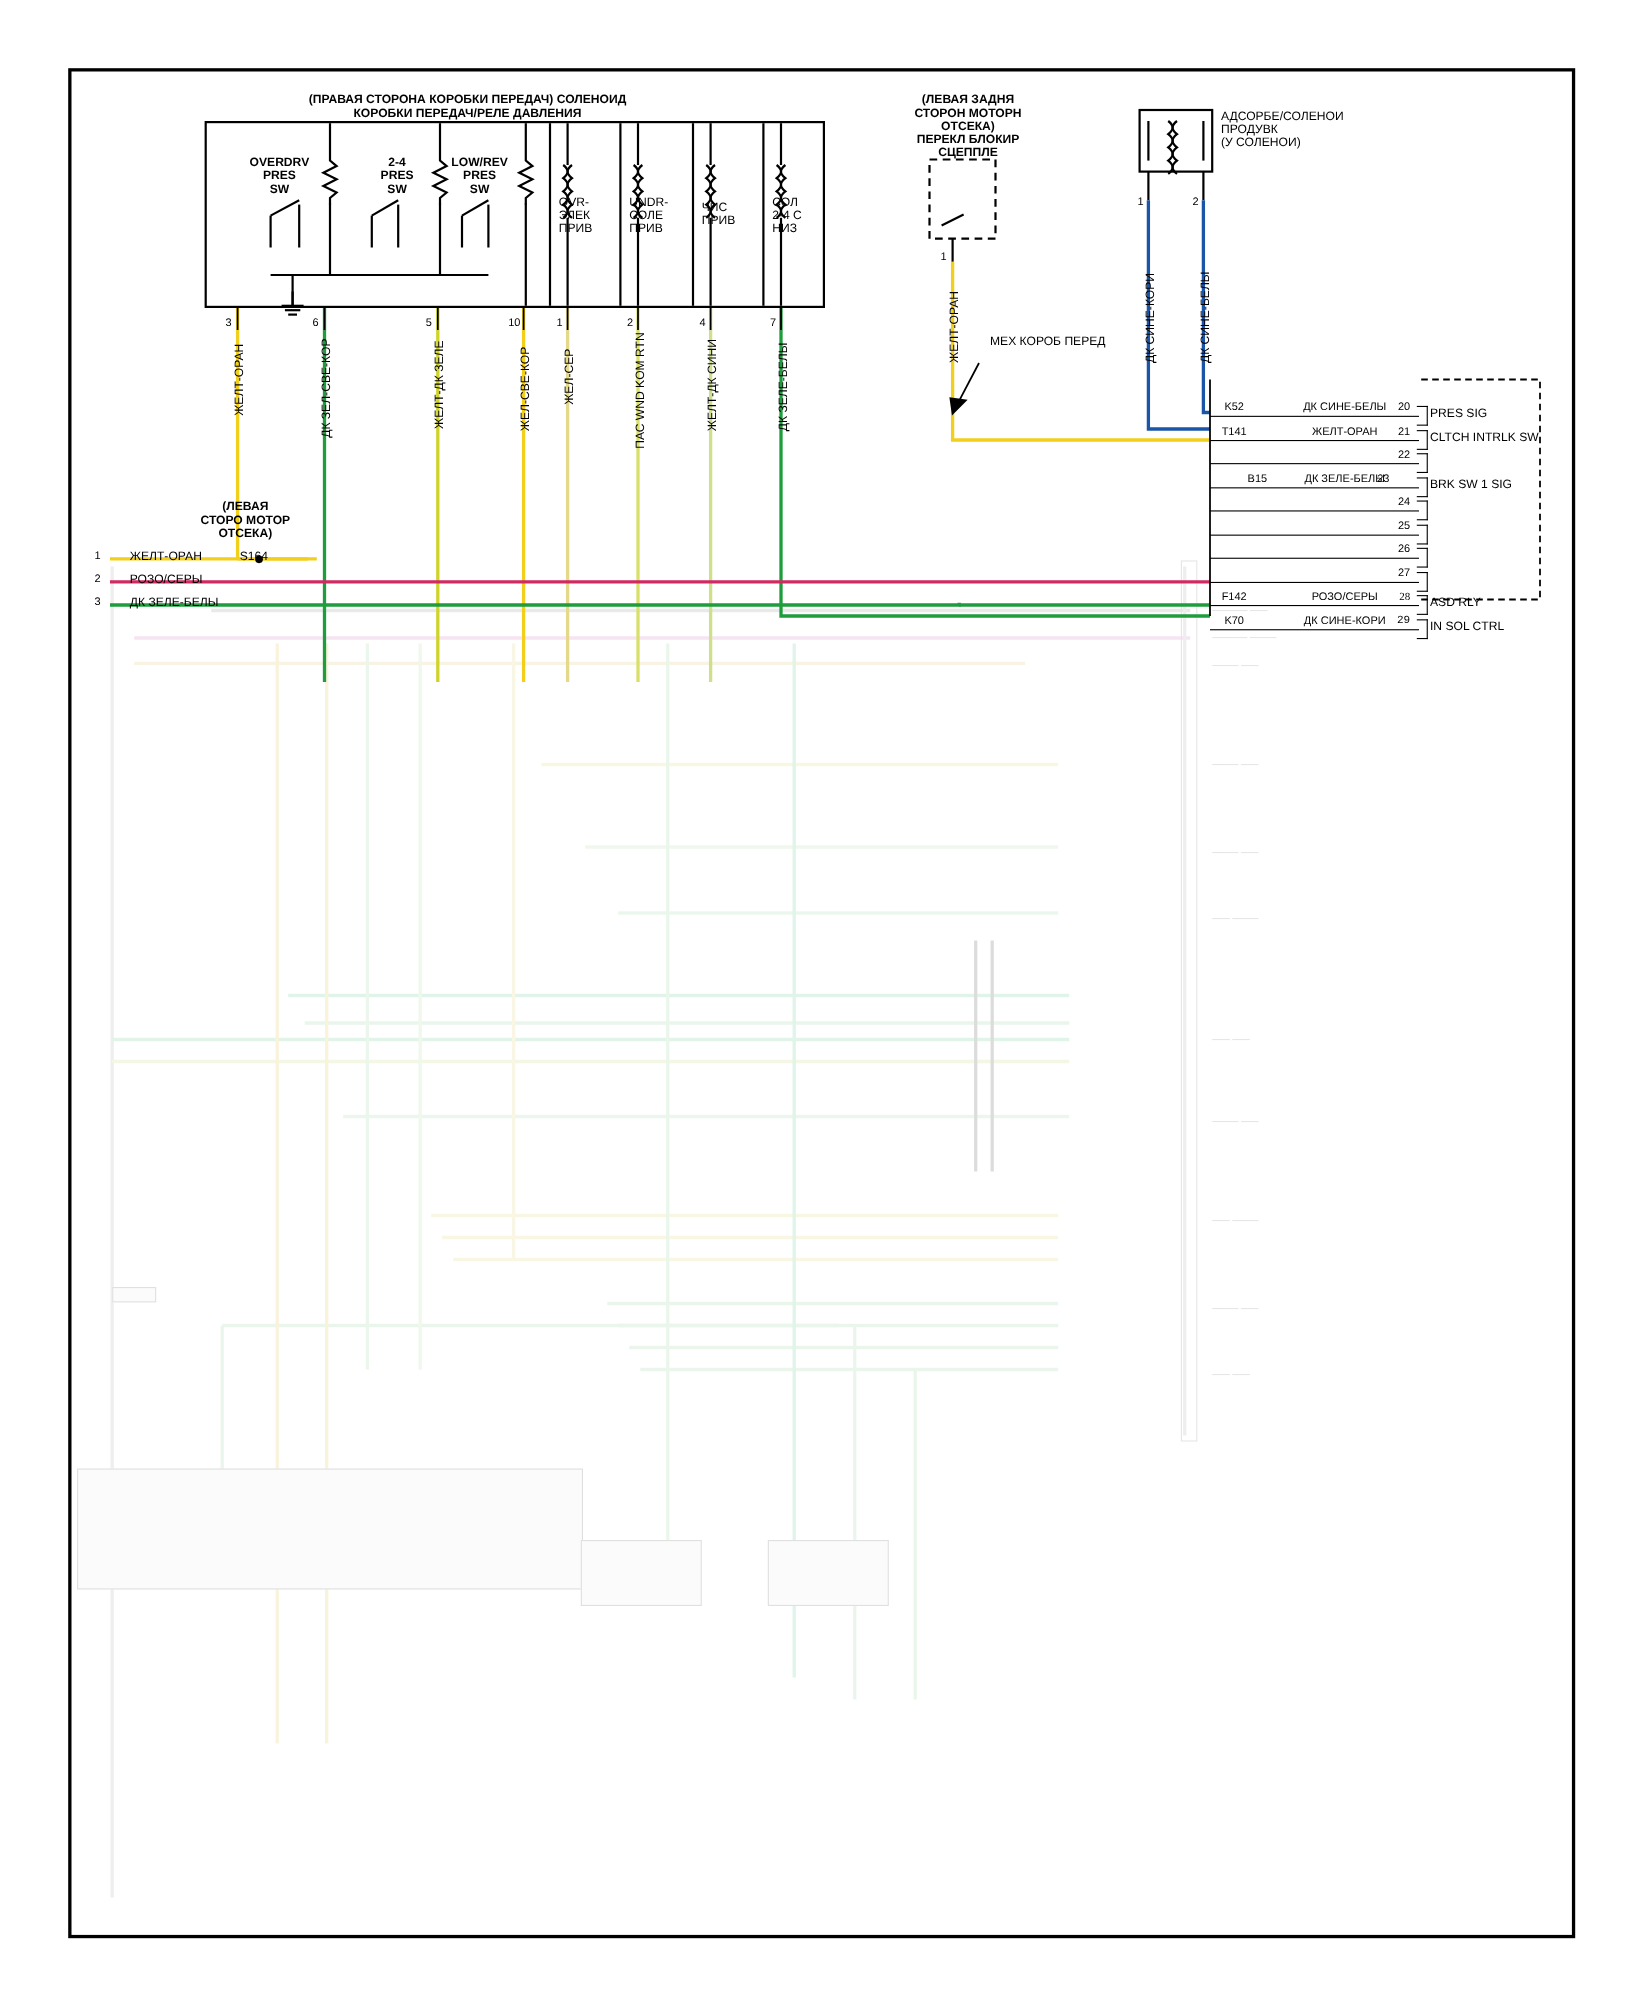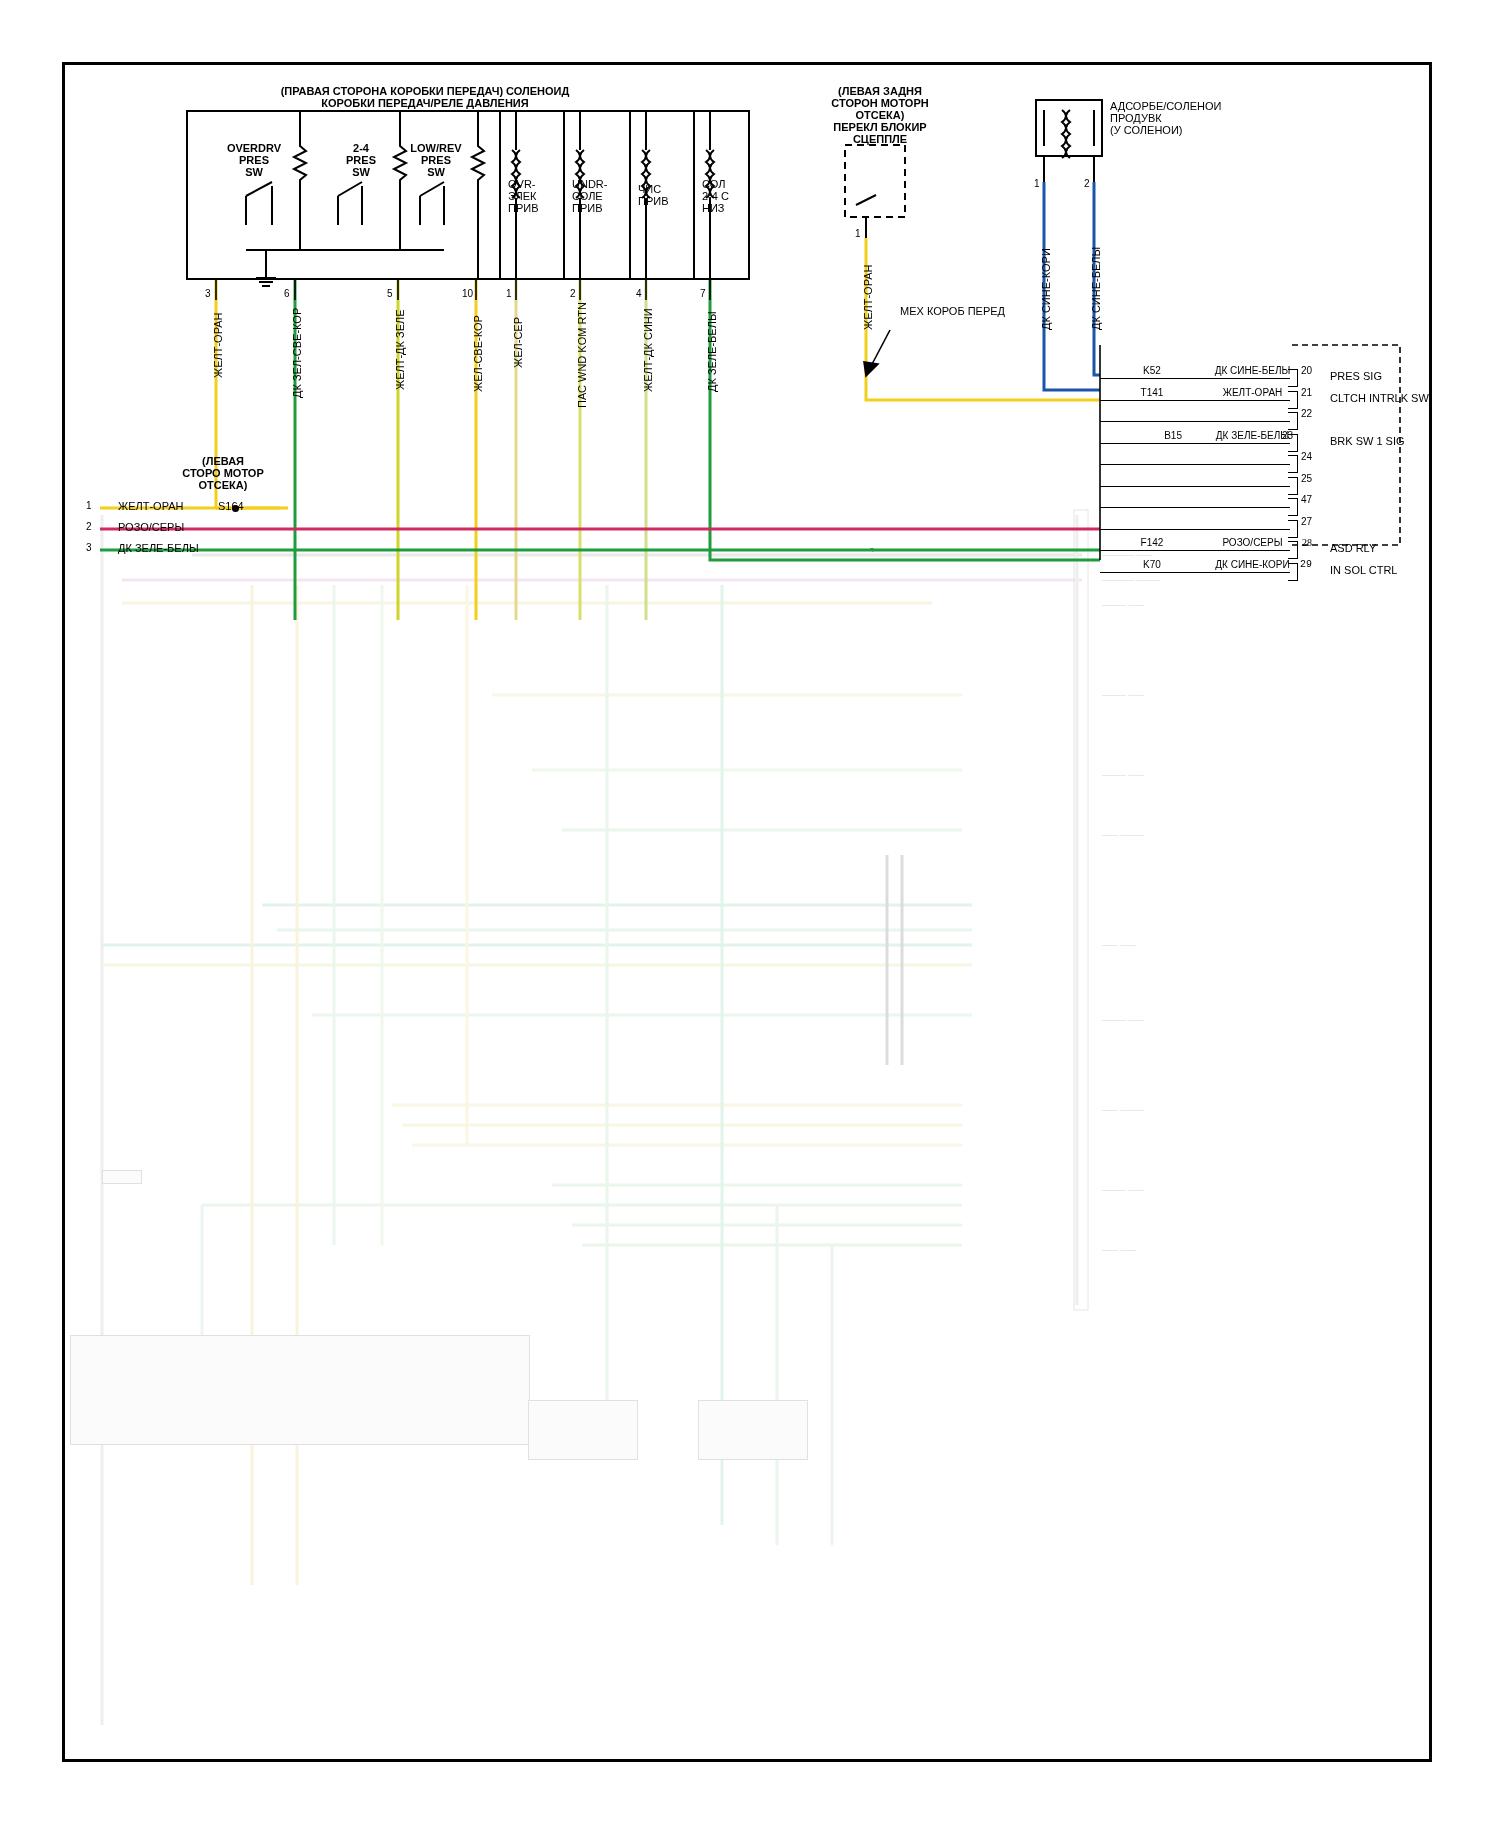--- a/index.html
+++ b/index.html
@@ -19,21 +19,21 @@
 
   .wire{position:absolute;}
   .h{height:3px;}
 
   .dot{position:absolute;width:7px;height:7px;border-radius:50%;background:#000;}
 
   
   #faded{position:absolute;left:62px;top:545px;width:1370px;height:1217px;opacity:.30;}
   .fbox{position:absolute;border:1px solid #9a9a9a;box-sizing:border-box;background:#f3f3f3;}
   .ftxt{position:absolute;font-size:8px;color:#6b6b6b;white-space:nowrap;}
-  .cl{position:absolute;font-size:10px;padding-left:30px;}
+  .cl{position:absolute;font-size:10px;}
 
   svg{position:absolute;left:0;top:0;overflow:visible;}
 </style>
 </head>
 <body>
 
 <div id="sheet">
 
   <div id="faded">
     <svg width="1370" height="1217">
@@ -328,21 +328,21 @@
       <div class="cl" style="left: 1252px; top: 429.5px; width: 30px; text-align: left;">23</div>
       <div style="position: absolute; left: 1288px; top: 433.5px; width: 10px; height: 18px; border-top: 1px solid rgb(0, 0, 0); border-right: 1px solid rgb(0, 0, 0); border-bottom: 1px solid rgb(0, 0, 0); border-image: initial; border-left: none; box-sizing: border-box;"></div>
       <div class="cl" style="left: 1300px; top: 434.5px; width: 170px; font-size: 11px;">BRK SW 1 SIG</div>
       <div class="wire h" style="left: 1100px; top: 464px; width: 190px; background: rgb(0, 0, 0); height: 1px;"></div>
       <div class="cl" style="left: 1252px; top: 451px; width: 30px; text-align: right;">24</div>
       <div style="position: absolute; left: 1288px; top: 455px; width: 10px; height: 18px; border-top: 1px solid rgb(0, 0, 0); border-right: 1px solid rgb(0, 0, 0); border-bottom: 1px solid rgb(0, 0, 0); border-image: initial; border-left: none; box-sizing: border-box;"></div>
       <div class="wire h" style="left: 1100px; top: 485.5px; width: 190px; background: rgb(0, 0, 0); height: 1px;"></div>
       <div class="cl" style="left: 1252px; top: 472.5px; width: 30px; text-align: right;">25</div>
       <div style="position: absolute; left: 1288px; top: 476.5px; width: 10px; height: 18px; border-top: 1px solid rgb(0, 0, 0); border-right: 1px solid rgb(0, 0, 0); border-bottom: 1px solid rgb(0, 0, 0); border-image: initial; border-left: none; box-sizing: border-box;"></div>
       <div class="wire h" style="left: 1100px; top: 507px; width: 190px; background: rgb(0, 0, 0); height: 1px;"></div>
-      <div class="cl" style="left: 1252px; top: 494px; width: 30px; text-align: right;">47</div>
+      <div class="cl" style="left: 1252px; top: 494px; width: 30px; text-align: right;">26</div>
       <div style="position: absolute; left: 1288px; top: 498px; width: 10px; height: 18px; border-top: 1px solid rgb(0, 0, 0); border-right: 1px solid rgb(0, 0, 0); border-bottom: 1px solid rgb(0, 0, 0); border-image: initial; border-left: none; box-sizing: border-box;"></div>
       <div class="wire h" style="left: 1100px; top: 528.5px; width: 190px; background: rgb(0, 0, 0); height: 1px;"></div>
       <div class="cl" style="left: 1252px; top: 515.5px; width: 30px; text-align: right;">27</div>
       <div style="position: absolute; left: 1288px; top: 519.5px; width: 10px; height: 18px; border-top: 1px solid rgb(0, 0, 0); border-right: 1px solid rgb(0, 0, 0); border-bottom: 1px solid rgb(0, 0, 0); border-image: initial; border-left: none; box-sizing: border-box;"></div>
       <div class="wire h" style="left: 1100px; top: 550px; width: 190px; background: rgb(0, 0, 0); height: 1px;"></div>
       <div class="cl" style="left: 1092px; top: 537px; width: 60px; text-align: center;">F142</div>
       <div class="cl" style="left: 1150px; top: 537px; width: 145px; text-align: center;">РОЗО/СЕРЫ</div>
       <div class="cl" style="left: 1252px; top: 537px; width: 30px; text-align: right; font-family: Liberation Serif, serif;">28</div>
       <div style="position: absolute; left: 1288px; top: 541px; width: 10px; height: 18px; border-top: 1px solid rgb(0, 0, 0); border-right: 1px solid rgb(0, 0, 0); border-bottom: 1px solid rgb(0, 0, 0); border-image: initial; border-left: none; box-sizing: border-box;"></div>
       <div class="cl" style="left: 1300px; top: 542px; width: 170px; font-size: 11px;">ASD RLY</div>

